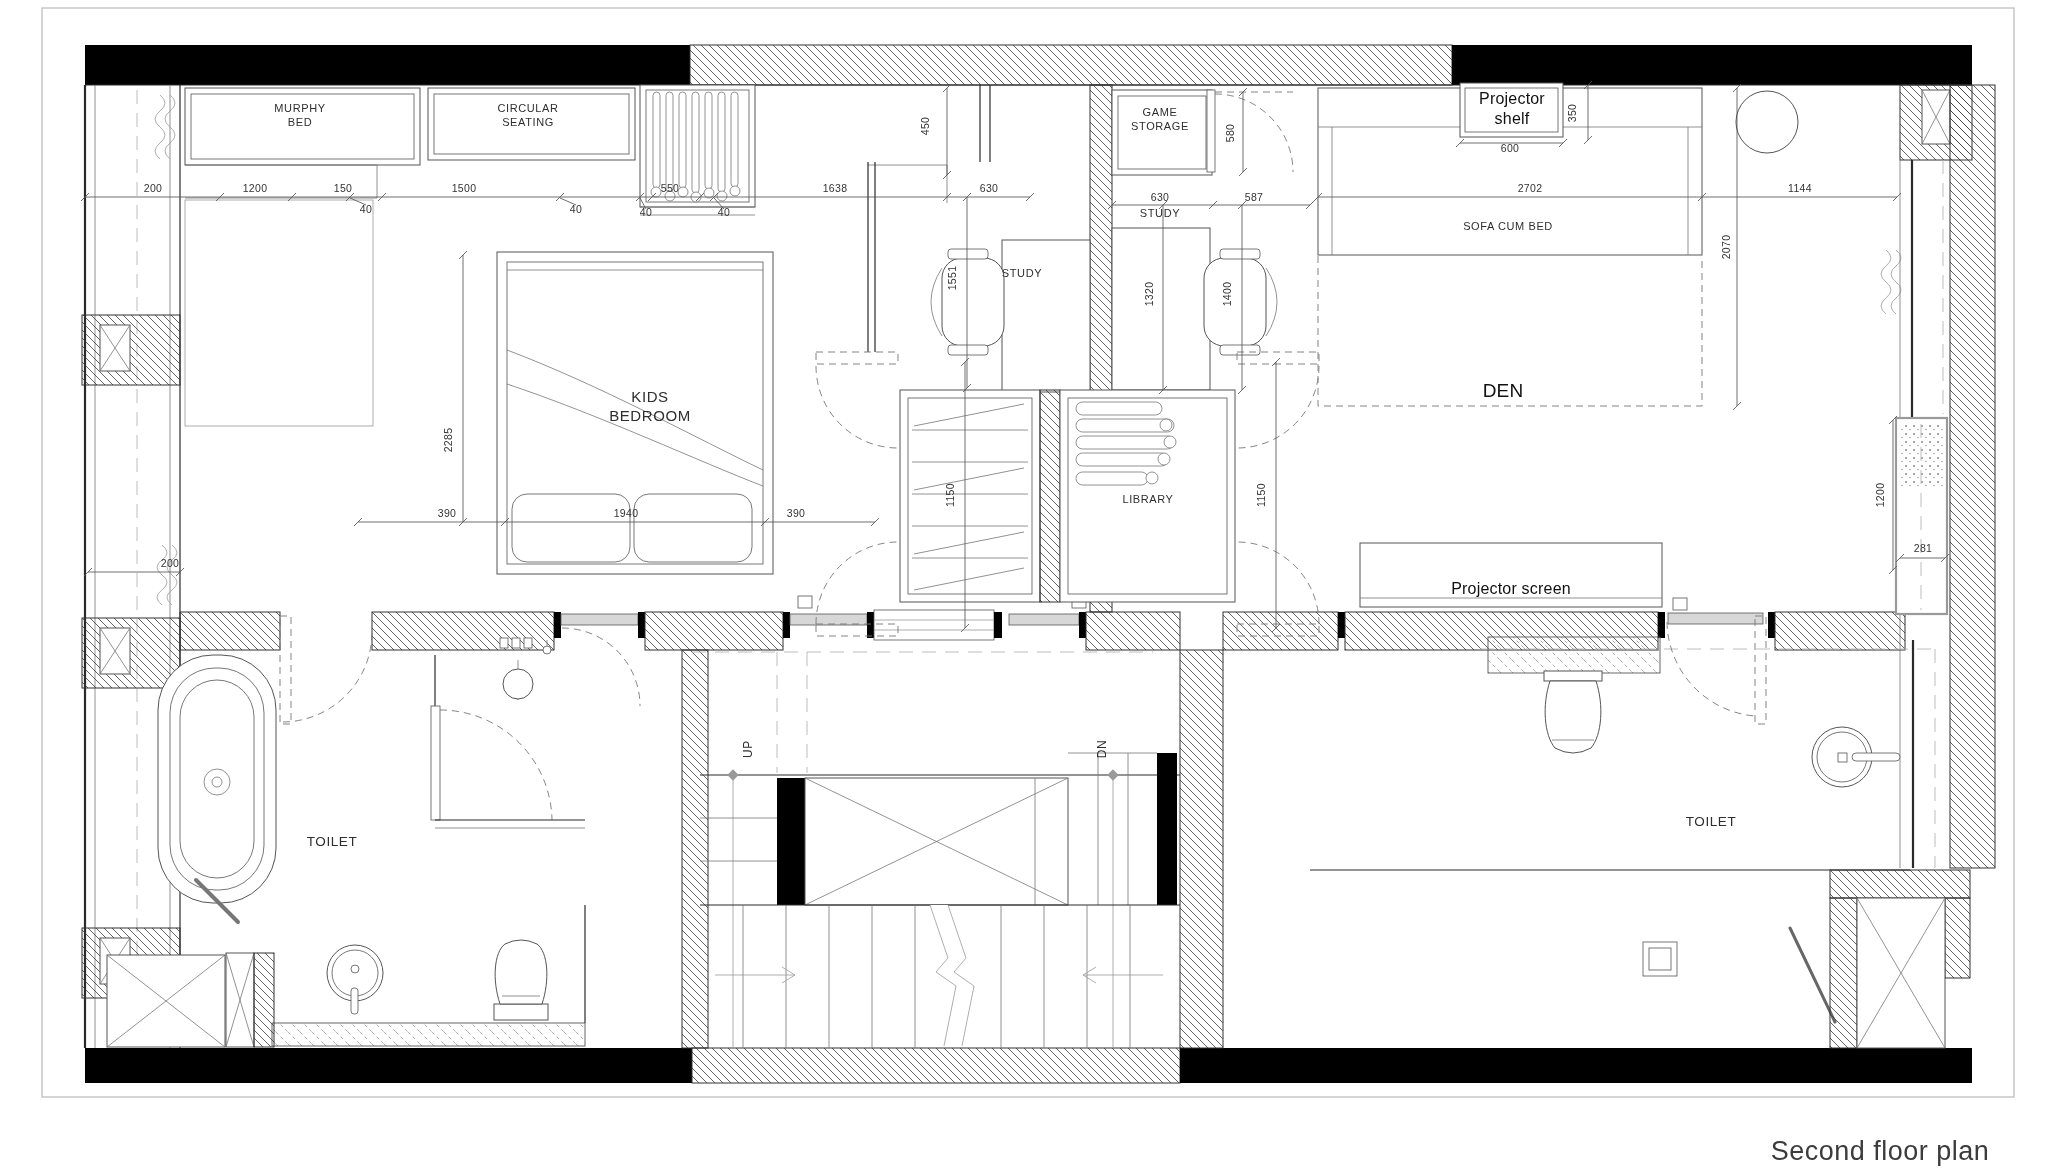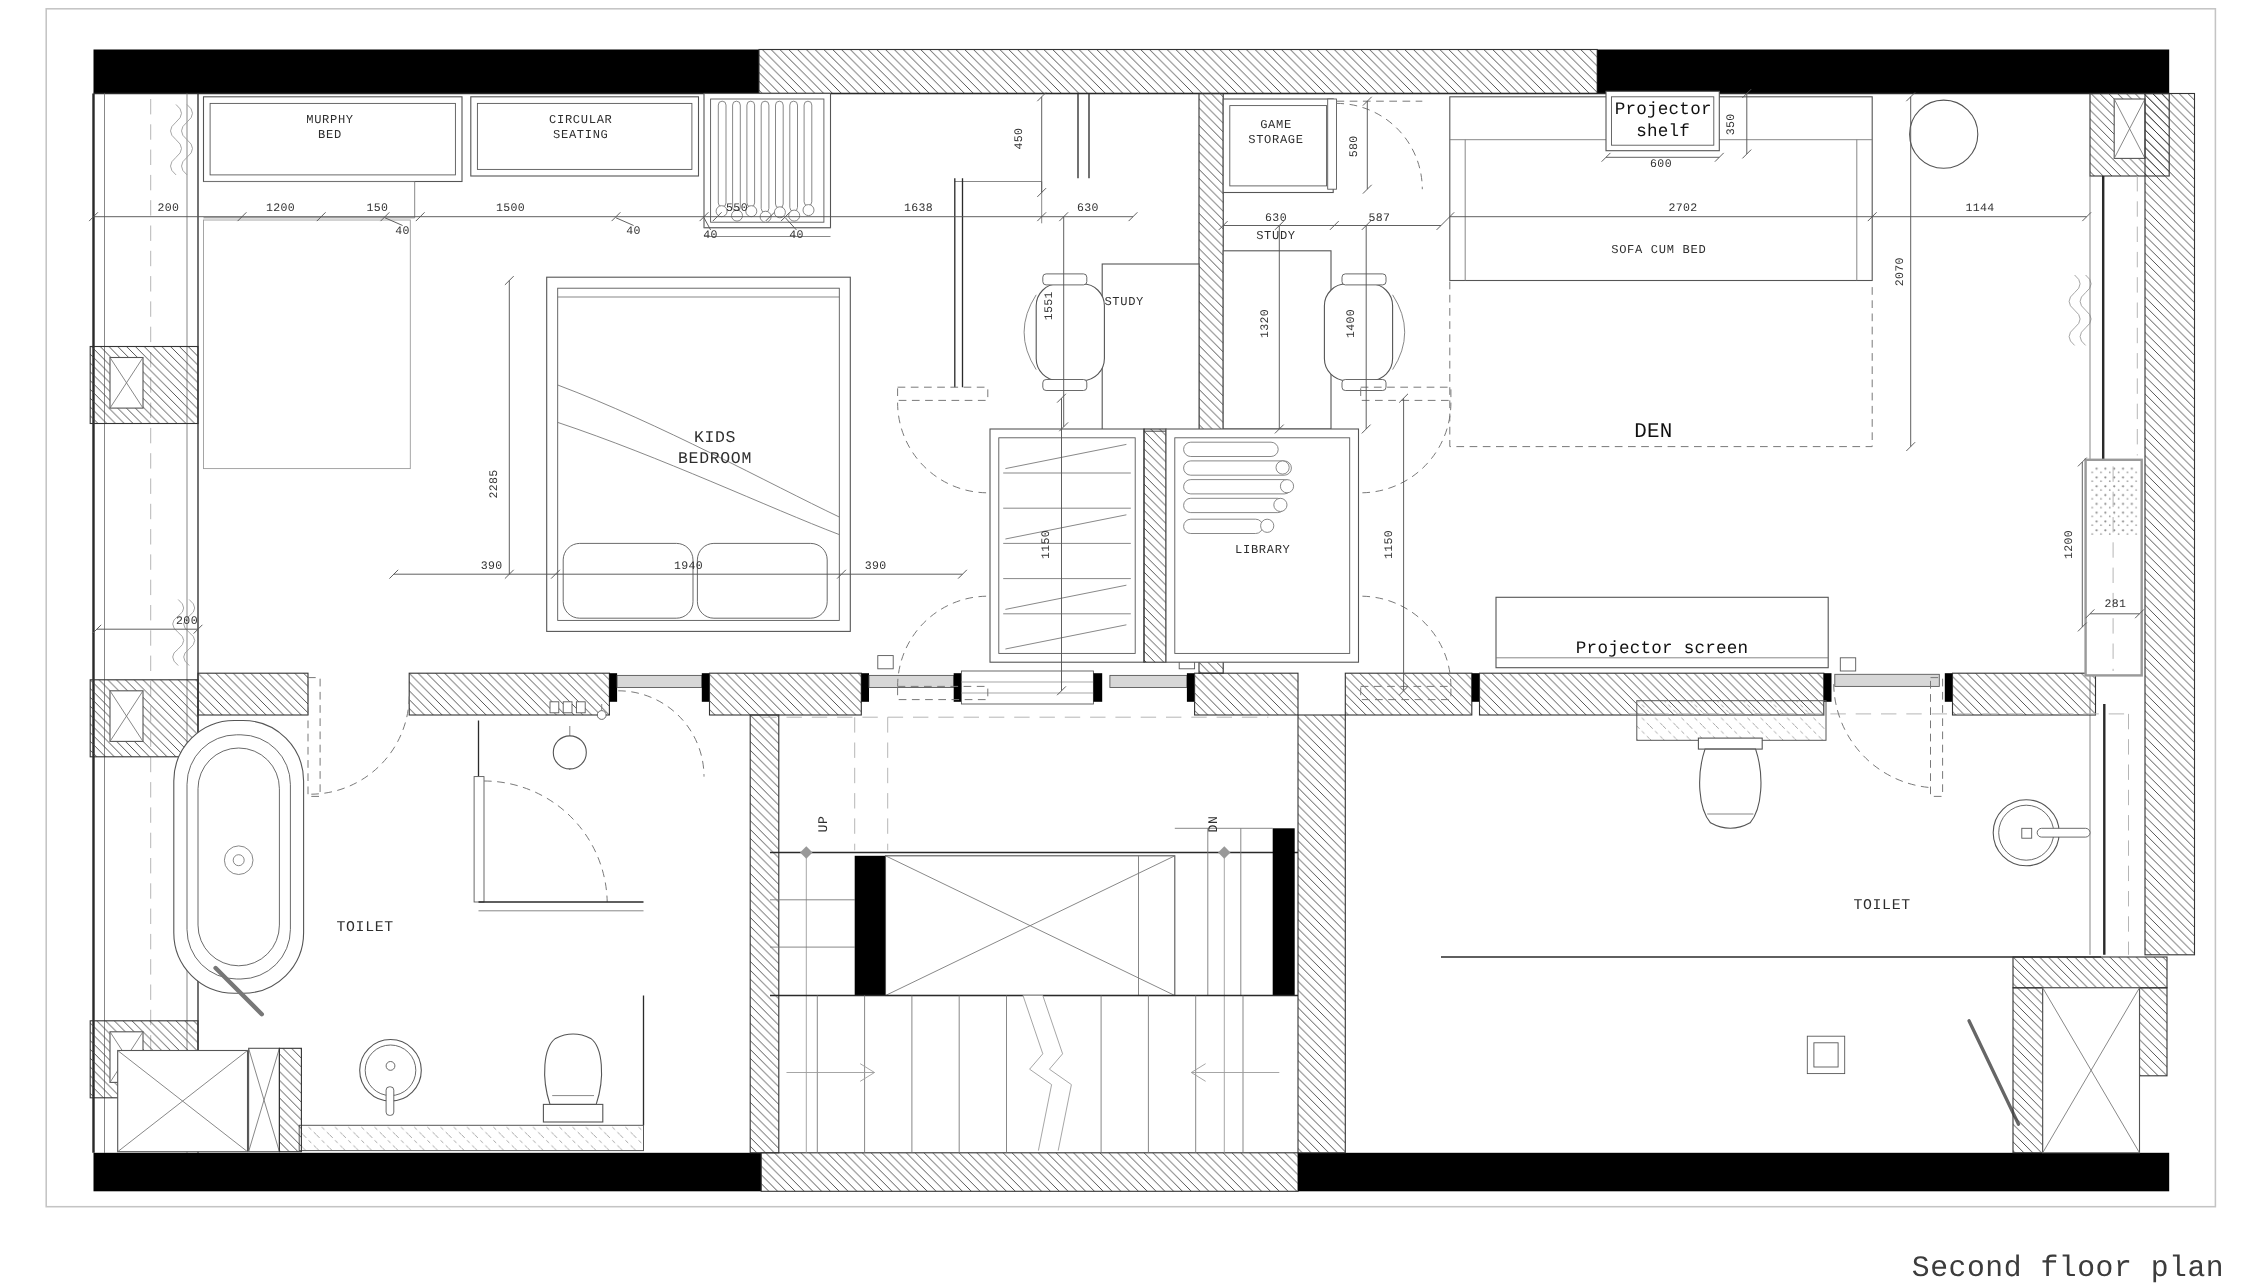--- a/index.html
+++ b/index.html
@@ -1,17 +1,17 @@
 <!DOCTYPE html>
 <html><head>
 <meta charset="utf-8">
 <style>
   html,body{margin:0;padding:0;background:#fff;}
   .page{position:relative;width:2048px;height:1170px;background:#fff;overflow:hidden;
-        font-family:Liberation Mono, monospace;}
+        font-family:Liberation Sans, sans-serif;}
   svg{display:block}
   .w   {stroke:#2a2a2a;stroke-width:1.2;fill:none}
   .w2  {stroke:#2a2a2a;stroke-width:2.2;fill:none}
   .thin{stroke:#777;stroke-width:.8;fill:none}
   .lt  {stroke:#9a9a9a;stroke-width:.8;fill:none}
   .blk {fill:#000;stroke:none}
   .hw  {fill:url(#h);stroke:#333;stroke-width:1}
   .hw2 {fill:url(#h2);stroke:#555;stroke-width:.9}
   .f   {fill:#fff;stroke:#555;stroke-width:1}
   .f2  {fill:#fff;stroke:#555;stroke-width:.8}

